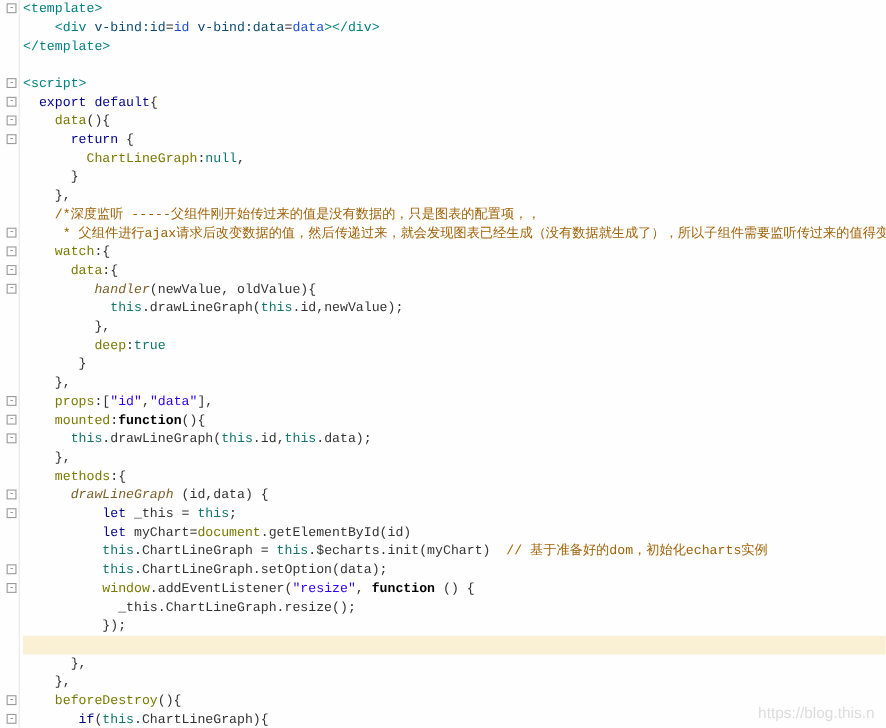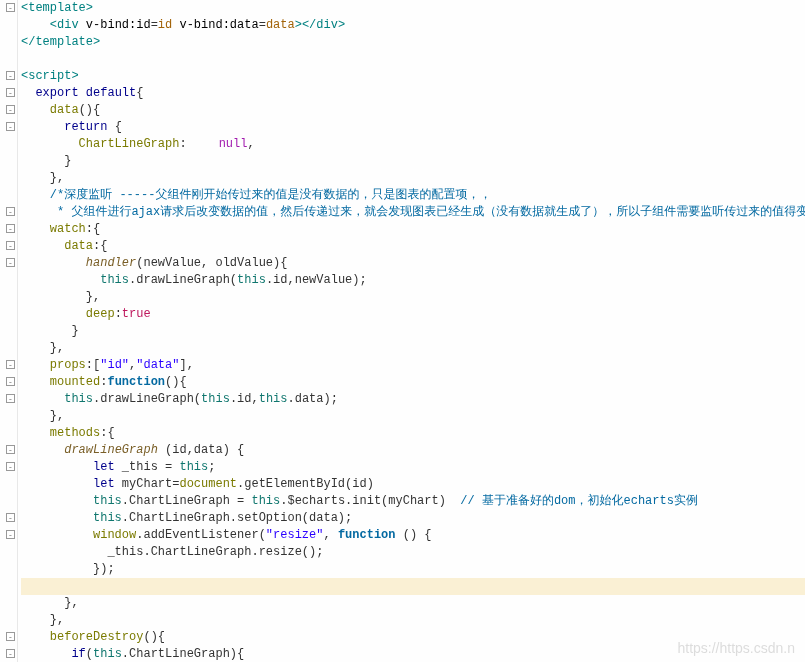--- a/index.html
+++ b/index.html
@@ -55,33 +55,33 @@
     }
     .code-line {
       height: 17px;
       line-height: 17px;
     }
     .highlighted {
       background: #faf0d4;
       width: 100%;
     }
     .tag { color: #008080; }
-    .attr-name { color: #000000; }
-    .attr-val { color: #a16207; }
+    .attr-name { color: #0c4a6e; }
+    .attr-val { color: #1d4ed8; }
     .kw-js { color: #00008b; font-family: Liberation Mono, monospace; }
     .brace { color: #333; }
     .string { color: #2a00ff; }
     .prop { color: #7a7a00; }
     .method { color: #795e26; font-style: italic; }
-    .val-null { color: #a21caf; margin-left: 32px; }
-    .val-true { color: #be185d; }
-    .comment { color: #0369a1; }
+    .val-null { color: #0f766e; }
+    .val-true { color: #0f766e; }
+    .comment { color: #a16207; }
     .plain { color: #333; }
     .this-kw { color: #0f766e; }
-    .func-kw { color: #0369a1; font-weight: bold; }
+    .func-kw { color: #000000; font-weight: bold; }
     .watermark {
       position: absolute;
       bottom: 6px;
       right: 10px;
       color: rgba(120,120,120,0.25);
       font-size: 14px;
       font-family: sans-serif;
     }
   </style>
 </head>
@@ -161,13 +161,13 @@
       <div class="gutter-item">
         <div class="fold-icon">-</div>
       </div>
       <div class="gutter-item">
         <div class="fold-icon">-</div>
       </div>
     </div>
   <div class="code-area" id="code-area"><div class="code-line"><span></span><span class="tag">&lt;</span><span class="tag">template</span><span class="tag">&gt;</span></div><div class="code-line"><span>    </span><span class="tag">&lt;</span><span class="tag">div </span><span class="attr-name">v-bind:id</span><span class="plain">=</span><span class="attr-val">id </span><span class="attr-name">v-bind:data</span><span class="plain">=</span><span class="attr-val">data</span><span class="tag">&gt;&lt;/</span><span class="tag">div</span><span class="tag">&gt;</span></div><div class="code-line"><span></span><span class="tag">&lt;/</span><span class="tag">template</span><span class="tag">&gt;</span></div><div class="code-line"><span></span></div><div class="code-line"><span></span><span class="tag">&lt;</span><span class="tag">script</span><span class="tag">&gt;</span></div><div class="code-line"><span>  </span><span class="kw-js">export </span><span class="kw-js">default</span><span class="brace">{</span></div><div class="code-line"><span>    </span><span class="prop">data</span><span class="brace">(){</span></div><div class="code-line"><span>      </span><span class="kw-js">return </span><span class="brace">{</span></div><div class="code-line"><span>        </span><span class="prop">ChartLineGraph</span><span class="plain">:</span><span class="val-null">null</span><span class="plain">,</span></div><div class="code-line"><span>      </span><span class="brace">}</span></div><div class="code-line"><span>    </span><span class="brace">},</span></div><div class="code-line"><span>    </span><span class="comment">/*深度监听 -----父组件刚开始传过来的值是没有数据的，只是图表的配置项，，</span></div><div class="code-line"><span>    </span><span class="comment"> * 父组件进行ajax请求后改变数据的值，然后传递过来，就会发现图表已经生成（没有数据就生成了），所以子组件需要监听传过来的值得变化*/</span></div><div class="code-line"><span>    </span><span class="prop">watch</span><span class="brace">:{</span></div><div class="code-line"><span>      </span><span class="prop">data</span><span class="brace">:{</span></div><div class="code-line"><span>         </span><span class="method">handler</span><span class="plain">(newValue, oldValue){</span></div><div class="code-line"><span>           </span><span class="this-kw">this</span><span class="plain">.drawLineGraph(</span><span class="this-kw">this</span><span class="plain">.id,newValue);</span></div><div class="code-line"><span>         </span><span class="brace">},</span></div><div class="code-line"><span>         </span><span class="prop">deep</span><span class="plain">:</span><span class="val-true">true</span></div><div class="code-line"><span>       </span><span class="brace">}</span></div><div class="code-line"><span>    </span><span class="brace">},</span></div><div class="code-line"><span>    </span><span class="prop">props</span><span class="plain">:[</span><span class="string">"id"</span><span class="plain">,</span><span class="string">"data"</span><span class="plain">],</span></div><div class="code-line"><span>    </span><span class="prop">mounted</span><span class="plain">:</span><span class="func-kw">function</span><span class="brace">(){</span></div><div class="code-line"><span>      </span><span class="this-kw">this</span><span class="plain">.drawLineGraph(</span><span class="this-kw">this</span><span class="plain">.id,</span><span class="this-kw">this</span><span class="plain">.data);</span></div><div class="code-line"><span>    </span><span class="brace">},</span></div><div class="code-line"><span>    </span><span class="prop">methods</span><span class="brace">:{</span></div><div class="code-line"><span>      </span><span class="method">drawLineGraph </span><span class="plain">(id,data) {</span></div><div class="code-line"><span>          </span><span class="kw-js">let </span><span class="plain">_this = </span><span class="this-kw">this</span><span class="plain">;</span></div><div class="code-line"><span>          </span><span class="kw-js">let </span><span class="plain">myChart=</span><span class="prop">document</span><span class="plain">.getElementById(id)</span></div><div class="code-line"><span>          </span><span class="this-kw">this</span><span class="plain">.ChartLineGraph = </span><span class="this-kw">this</span><span class="plain">.$echarts.init(myChart)  </span><span class="comment">// 基于准备好的dom，初始化echarts实例</span></div><div class="code-line"><span>          </span><span class="this-kw">this</span><span class="plain">.ChartLineGraph.setOption(data);</span></div><div class="code-line"><span>          </span><span class="prop">window</span><span class="plain">.addEventListener(</span><span class="string">"resize"</span><span class="plain">, </span><span class="func-kw">function </span><span class="brace">() {</span></div><div class="code-line"><span>            </span><span class="plain">_this.ChartLineGraph.resize();</span></div><div class="code-line"><span>          </span><span class="brace">});</span></div><div class="code-line highlighted"><span></span></div><div class="code-line"><span>      </span><span class="brace">},</span></div><div class="code-line"><span>    </span><span class="brace">},</span></div><div class="code-line"><span>    </span><span class="prop">beforeDestroy</span><span class="brace">(){</span></div><div class="code-line"><span>       </span><span class="kw-js">if</span><span class="brace">(</span><span class="this-kw">this</span><span class="plain">.ChartLineGraph){</span></div></div>
 </div>
 
-<div class="watermark">https://https.csdn.n</div>
+<div class="watermark">https://blog.this.n</div>
 
 </body></html>

